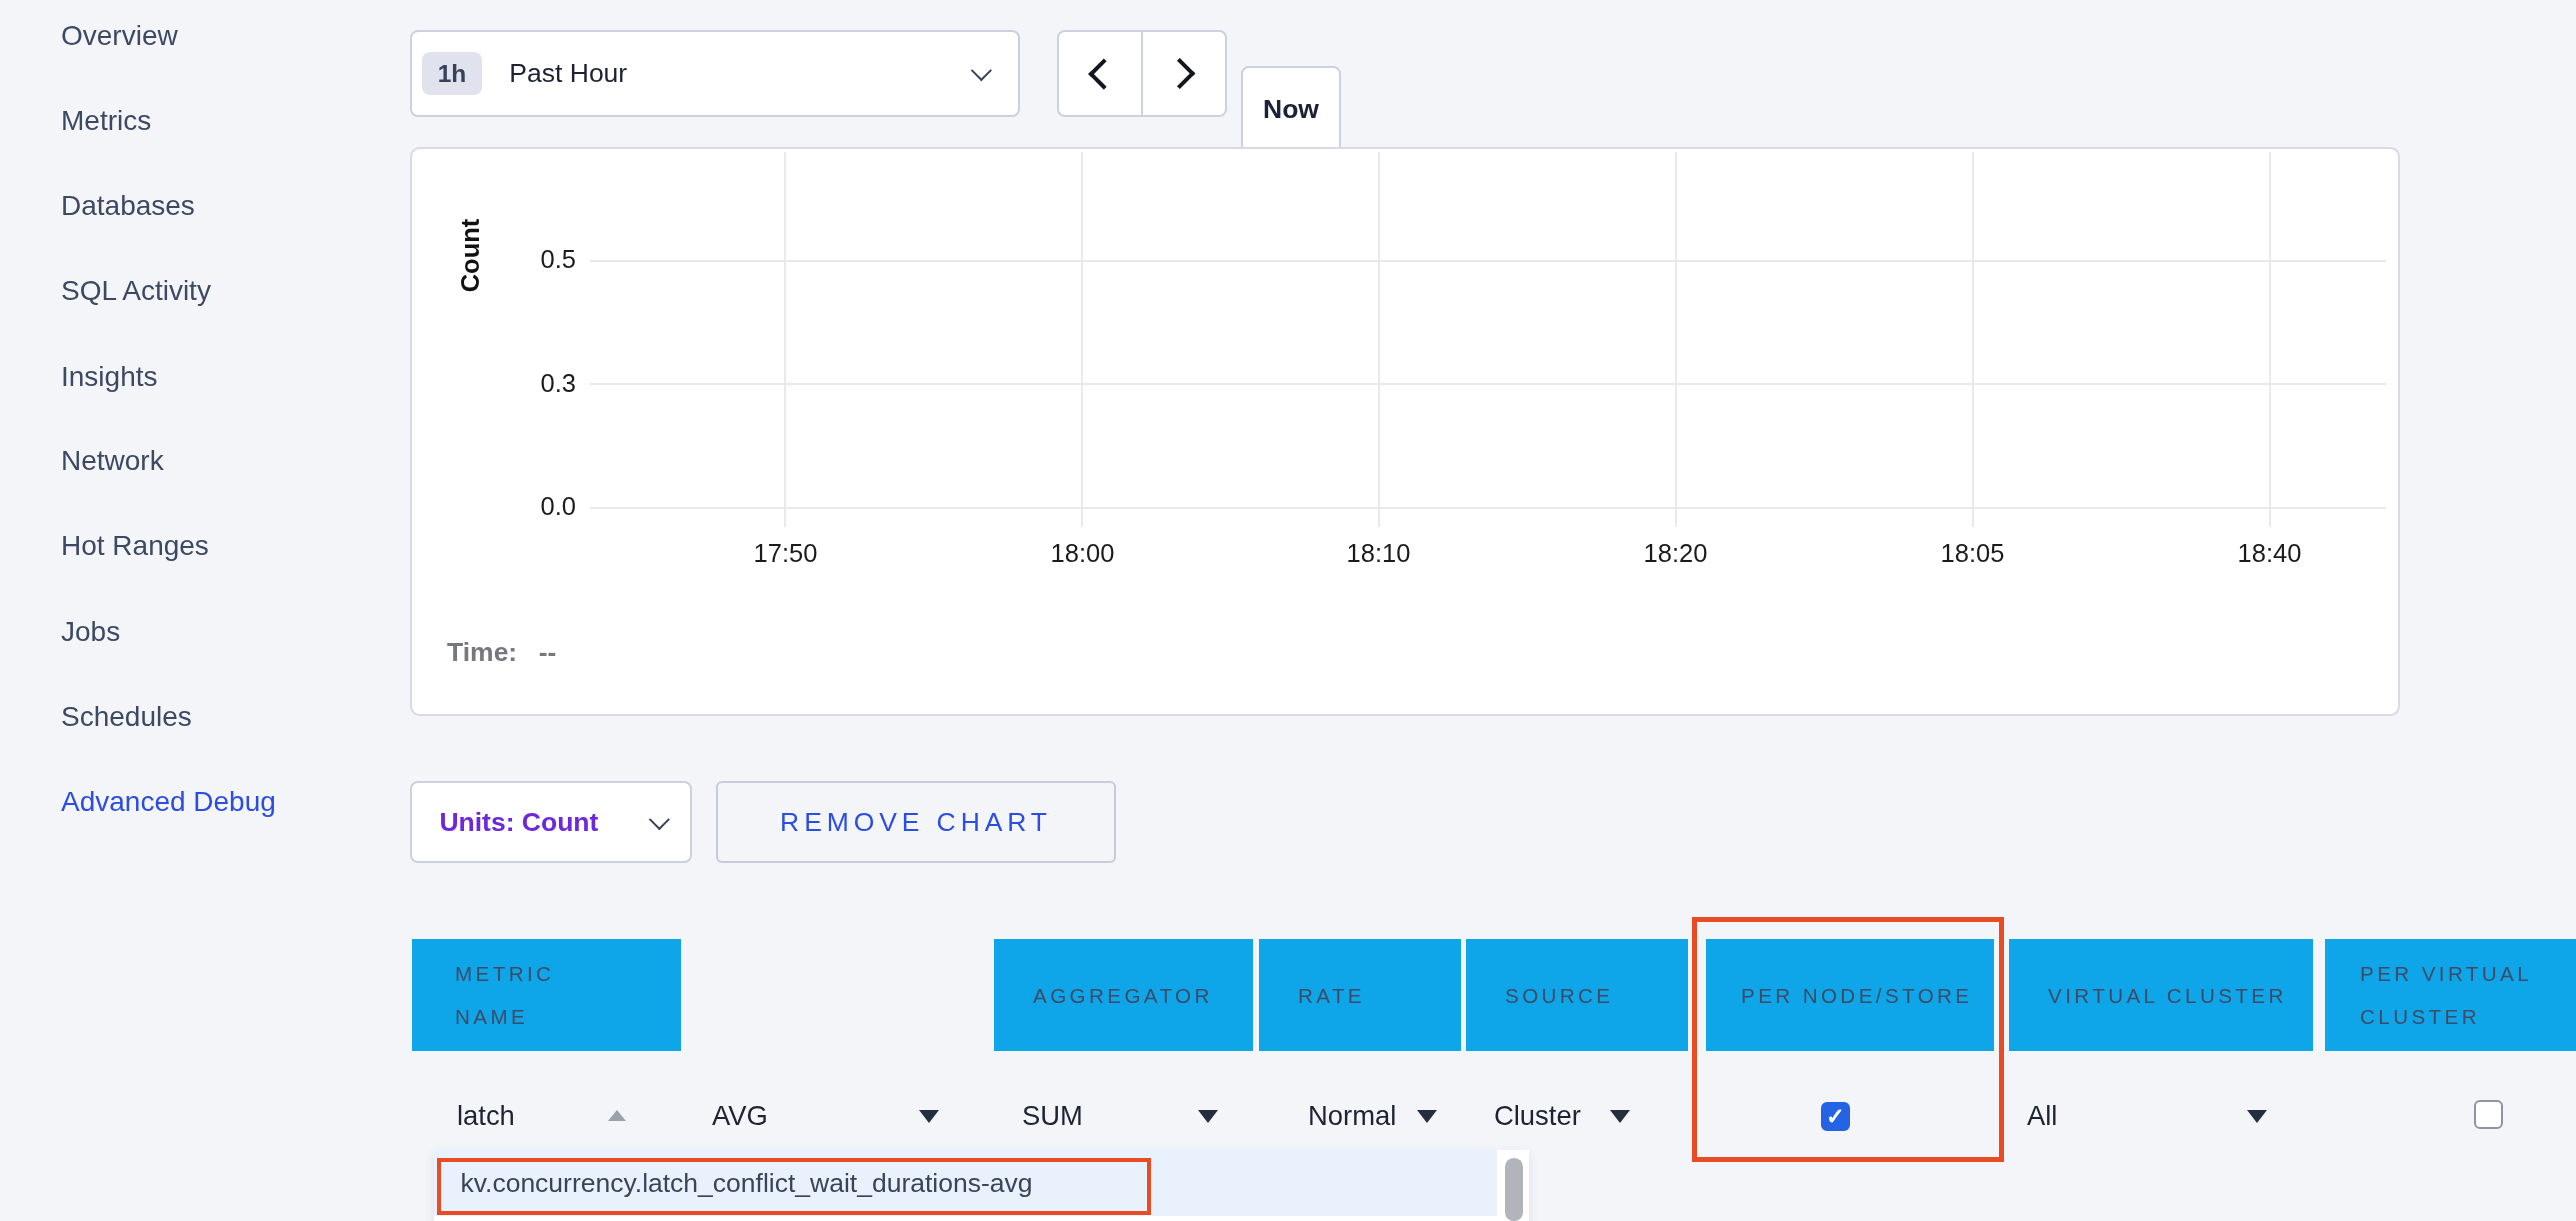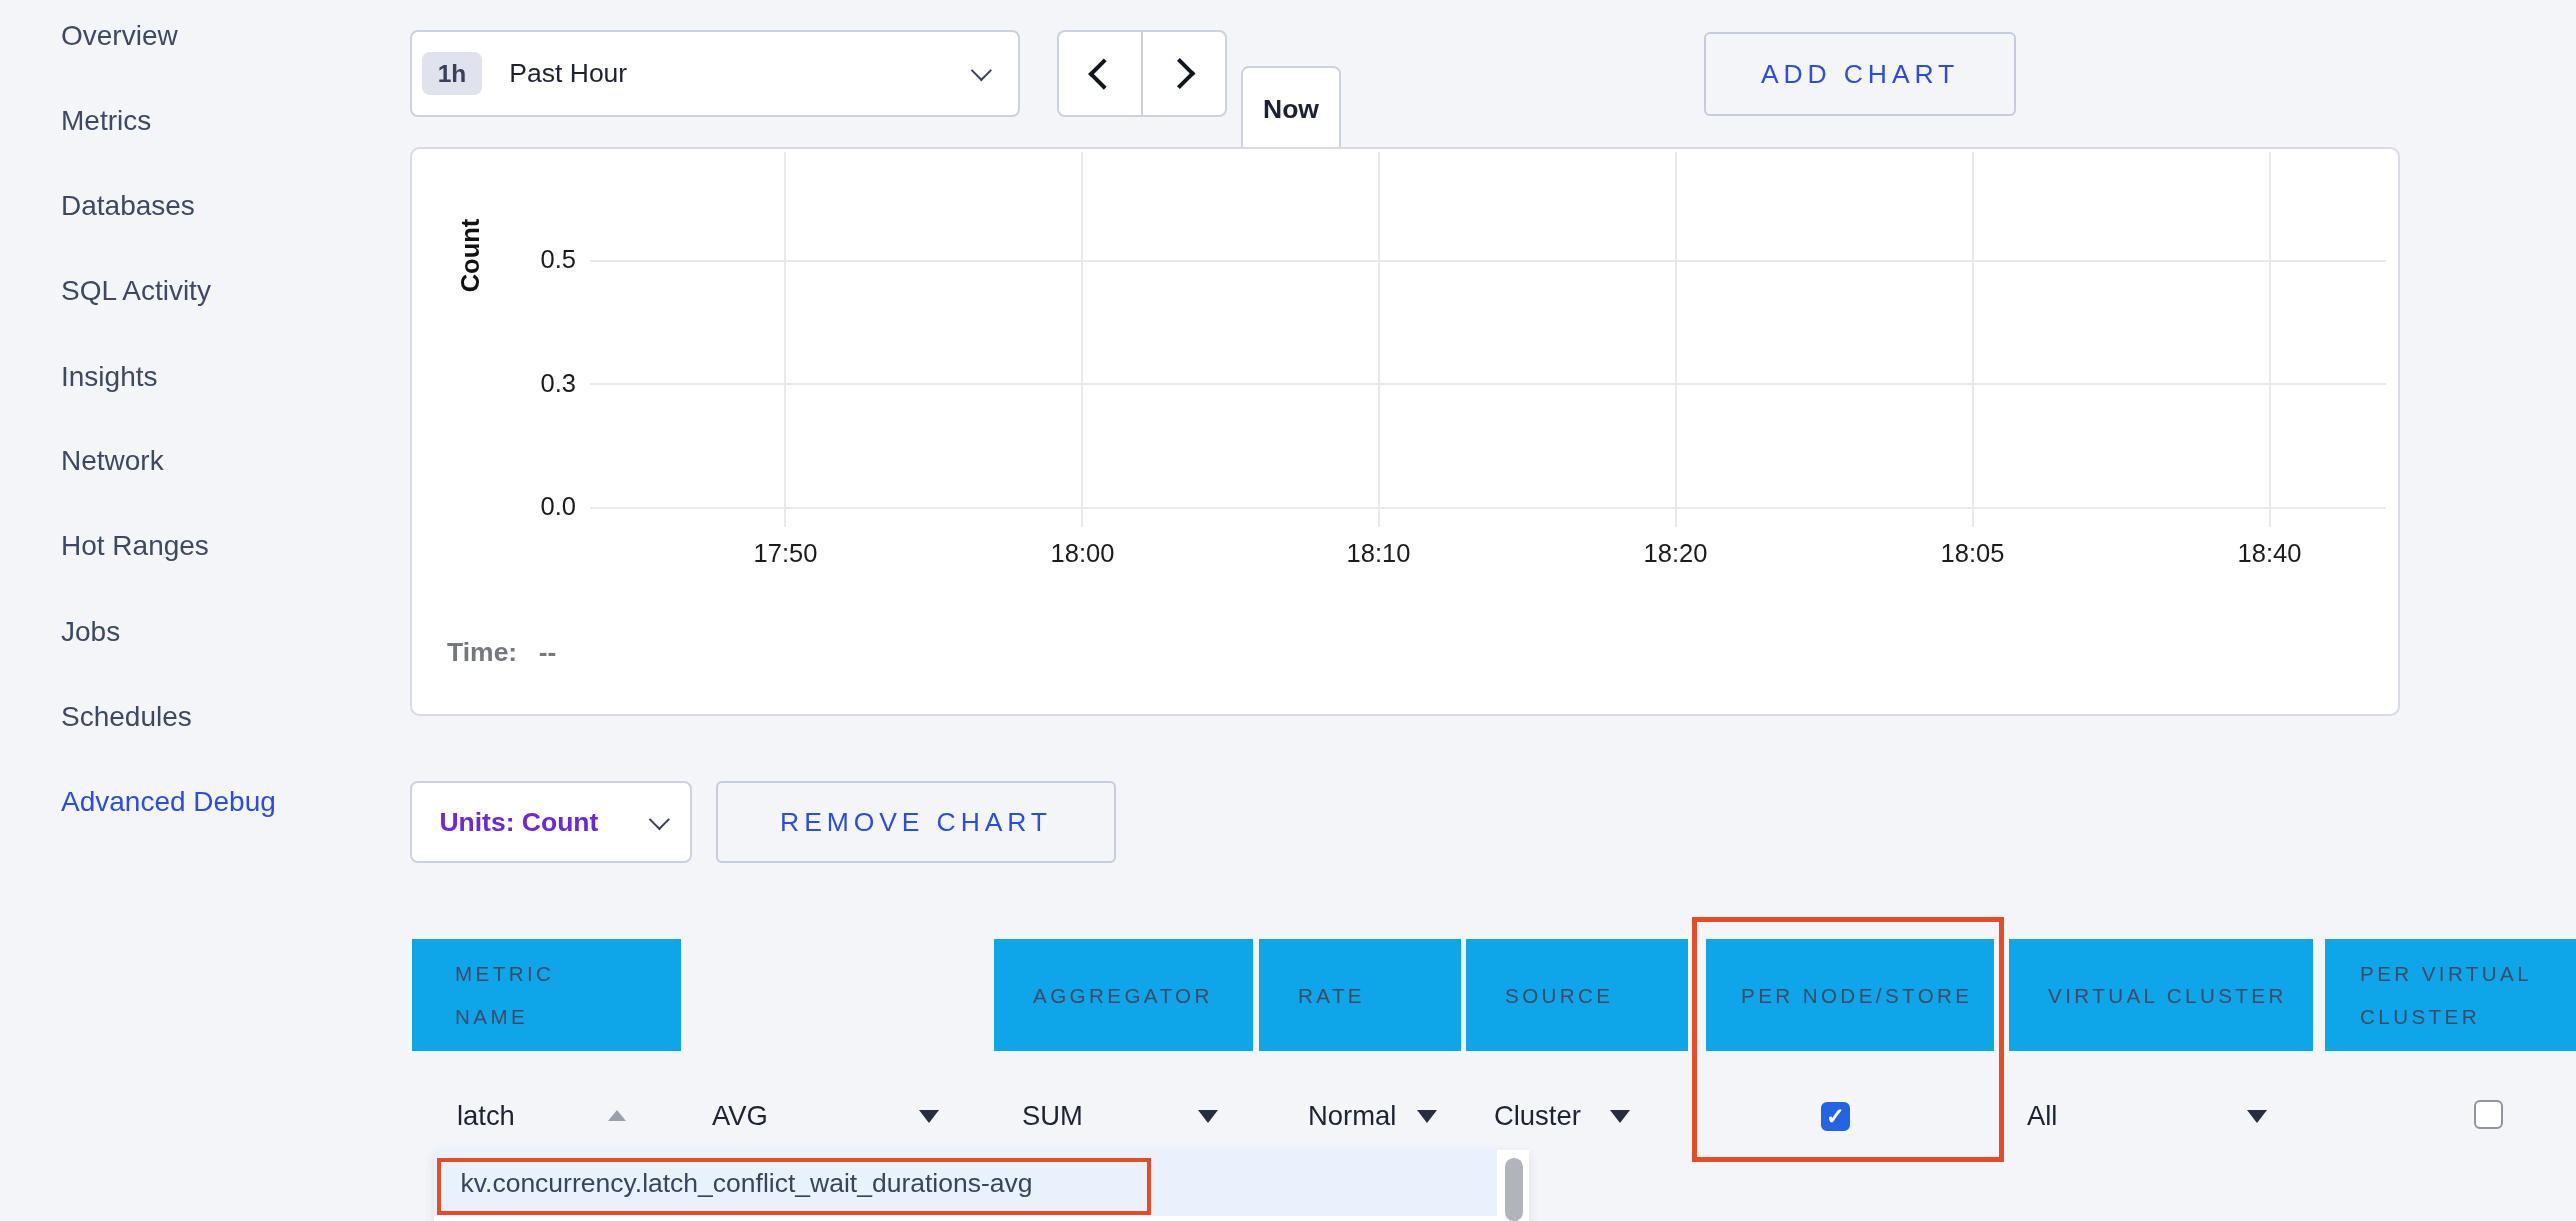--- a/index.html
+++ b/index.html
@@ -132,21 +132,20 @@
     <div class="arrow-btn">
       <span class="angle-left"></span>
     </div>
     <div class="arrow-btn">
       <span class="angle-right"></span>
     </div>
   </div>
 
   <div class="abs box-white now-btn">Now</div>
 
-  <div class="abs btn-outline add-chart">ADD CHART</div>
 
   <div class="abs chart-panel">
     <div class="abs y-axis-label">Count</div>
 
     <div class="abs ytick" style="top:96px">0.5</div>
     <div class="abs ytick" style="top:220px">0.3</div>
     <div class="abs ytick" style="top:343px">0.0</div>
 
     <div class="abs hgrid" style="top:111px"></div>
     <div class="abs hgrid" style="top:234px"></div>

